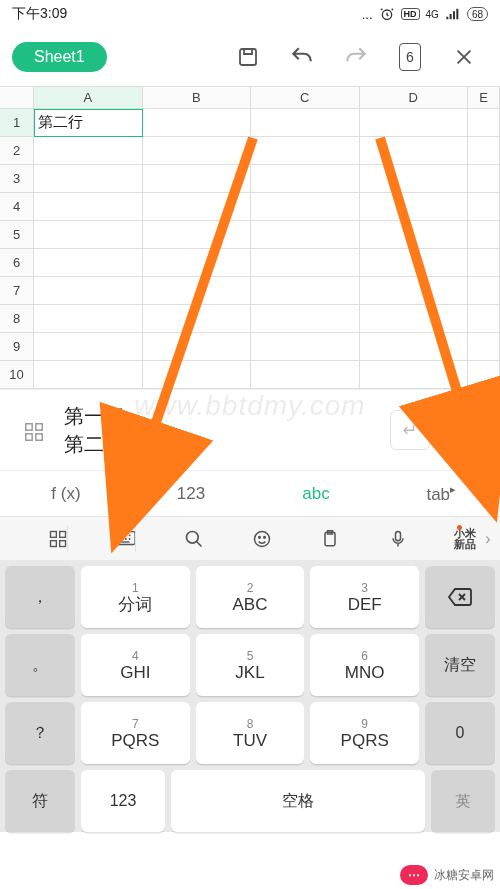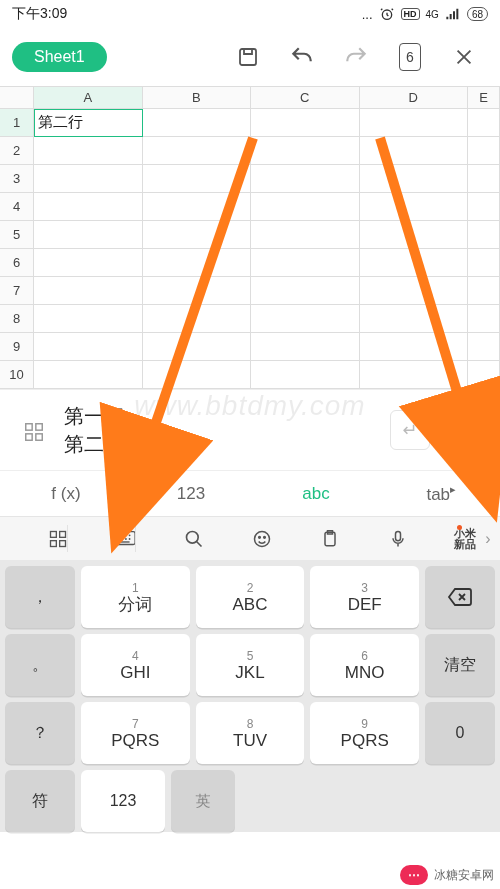--- a/index.html
+++ b/index.html
@@ -354,20 +354,21 @@
       </div>
     <div class="key key-letter">
         <span class="num">9</span>
         <span class="lab">PQRS</span>
       </div>
     <div class="key key-func">0</div>
   </div>
   <div class="kb-row">
     <div class="key key-func">符</div>
     <div class="key key-letter" style="flex:0 0 84px">123</div>
+    <div class="key key-space">空格</div>
     <div class="key key-lang">英</div>
   </div>
 </div>
 
 <div class="url-wm">www.bbtdmy.com</div>
 <div class="footer">
   <div class="pill">
       <span>⋯</span>
     </div>
   <span>冰糖安卓网</span>

